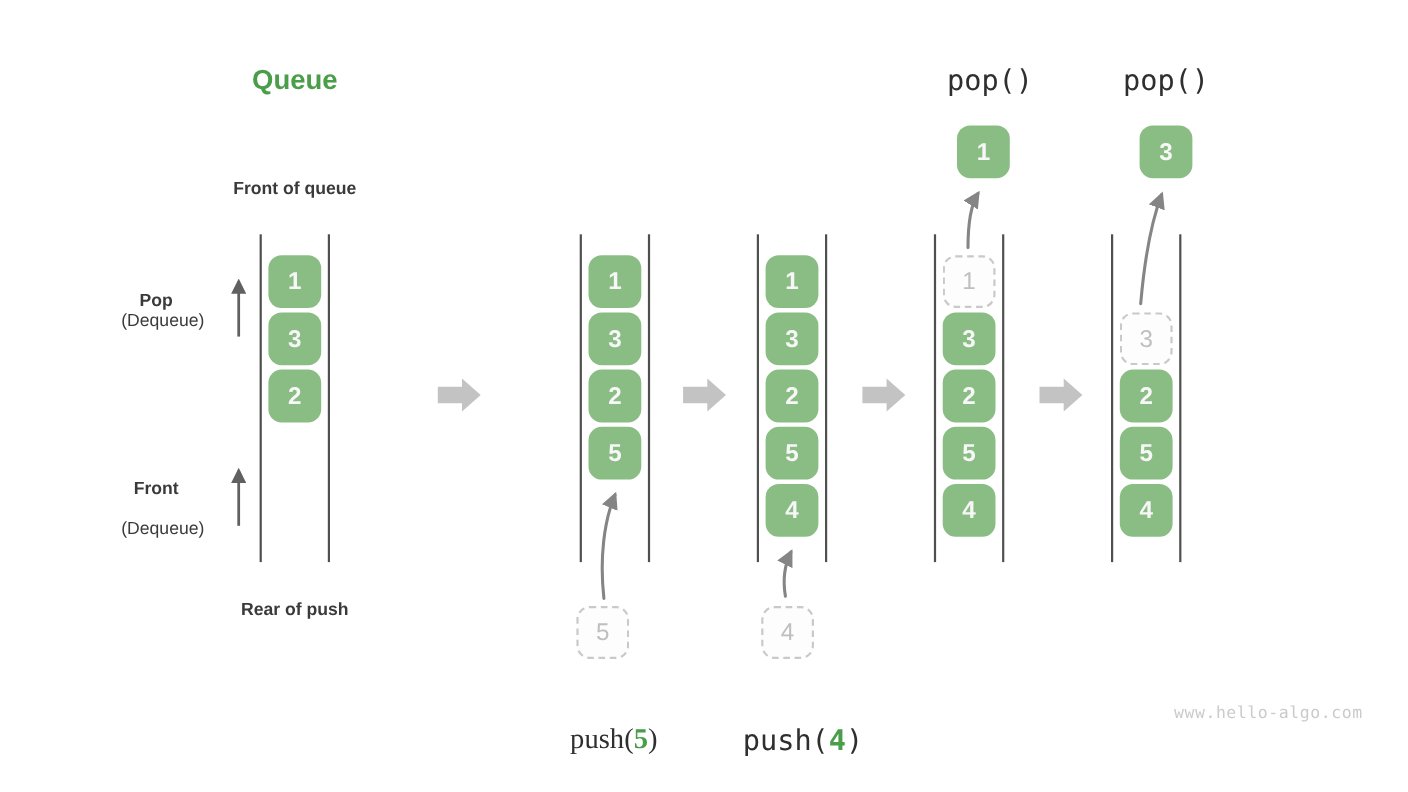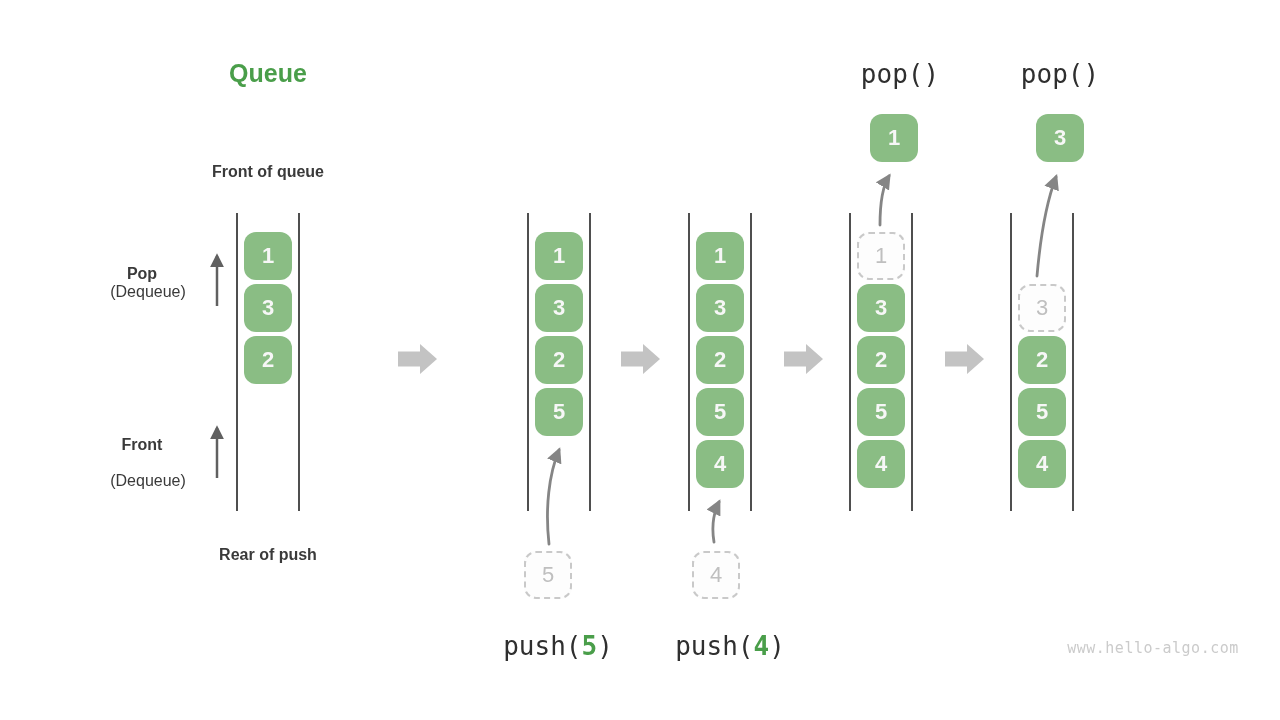--- a/index.html
+++ b/index.html
@@ -72,21 +72,21 @@
       </div>
       <div class="box solid" style="left: 535px; top: 336px;">
         <span>2</span>
       </div>
       <div class="box solid" style="left: 535px; top: 388px;">
         <span>5</span>
       </div>
       <div class="box dashed" style="left: 524px; top: 551px;">
         <span>5</span>
       </div>
-      <div class="ctr mono code" style="left: 558px; top: 646px;"><span>push(</span><span class="arg">5</span><span>)</span></div>
+      <div class="ctr mono code" style="left: 558px; top: 672px; font-family: Liberation Serif, serif;"><span>push(</span><span class="arg">5</span><span>)</span></div>
       <div>
         <div class="qline" style="left: 688px; top: 213px; height: 298px;"></div>
         <div class="qline" style="left: 750px; top: 213px; height: 298px;"></div>
       </div>
       <div class="box solid" style="left: 696px; top: 232px;">
         <span>1</span>
       </div>
       <div class="box solid" style="left: 696px; top: 284px;">
         <span>3</span>
       </div>
@@ -95,21 +95,21 @@
       </div>
       <div class="box solid" style="left: 696px; top: 388px;">
         <span>5</span>
       </div>
       <div class="box solid" style="left: 696px; top: 440px;">
         <span>4</span>
       </div>
       <div class="box dashed" style="left: 692px; top: 551px;">
         <span>4</span>
       </div>
-      <div class="ctr mono code" style="left: 730px; top: 646px;"><span>push(</span><span class="arg">4</span><span>)</span></div>
+      <div class="ctr mono code" style="left: 730px; top: 674px;"><span>push(</span><span class="arg">4</span><span>)</span></div>
       <div>
         <div class="qline" style="left: 849px; top: 213px; height: 298px;"></div>
         <div class="qline" style="left: 911px; top: 213px; height: 298px;"></div>
       </div>
       <div class="box dashed" style="left: 857px; top: 232px;">
         <span>1</span>
       </div>
       <div class="box solid" style="left: 857px; top: 284px;">
         <span>3</span>
       </div>

